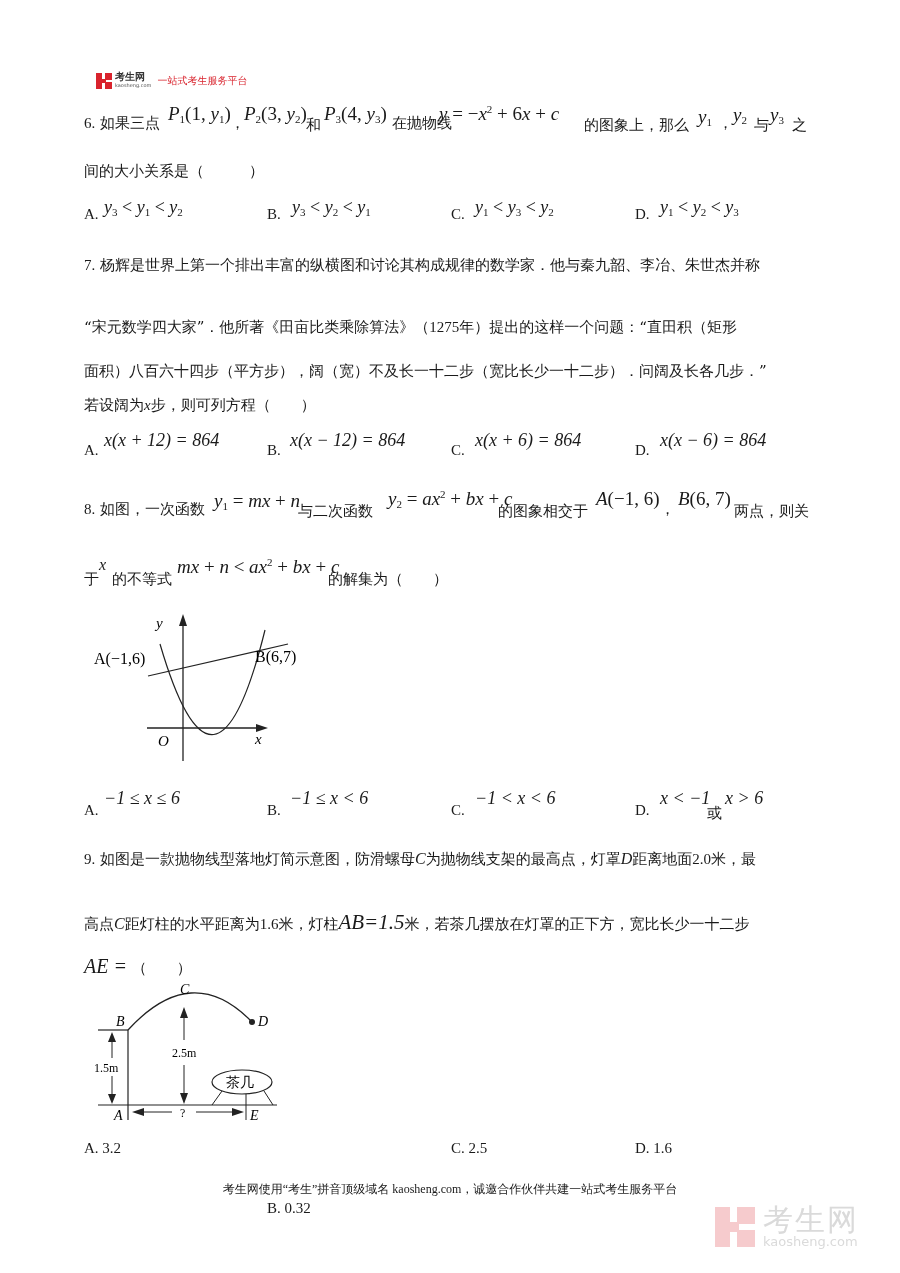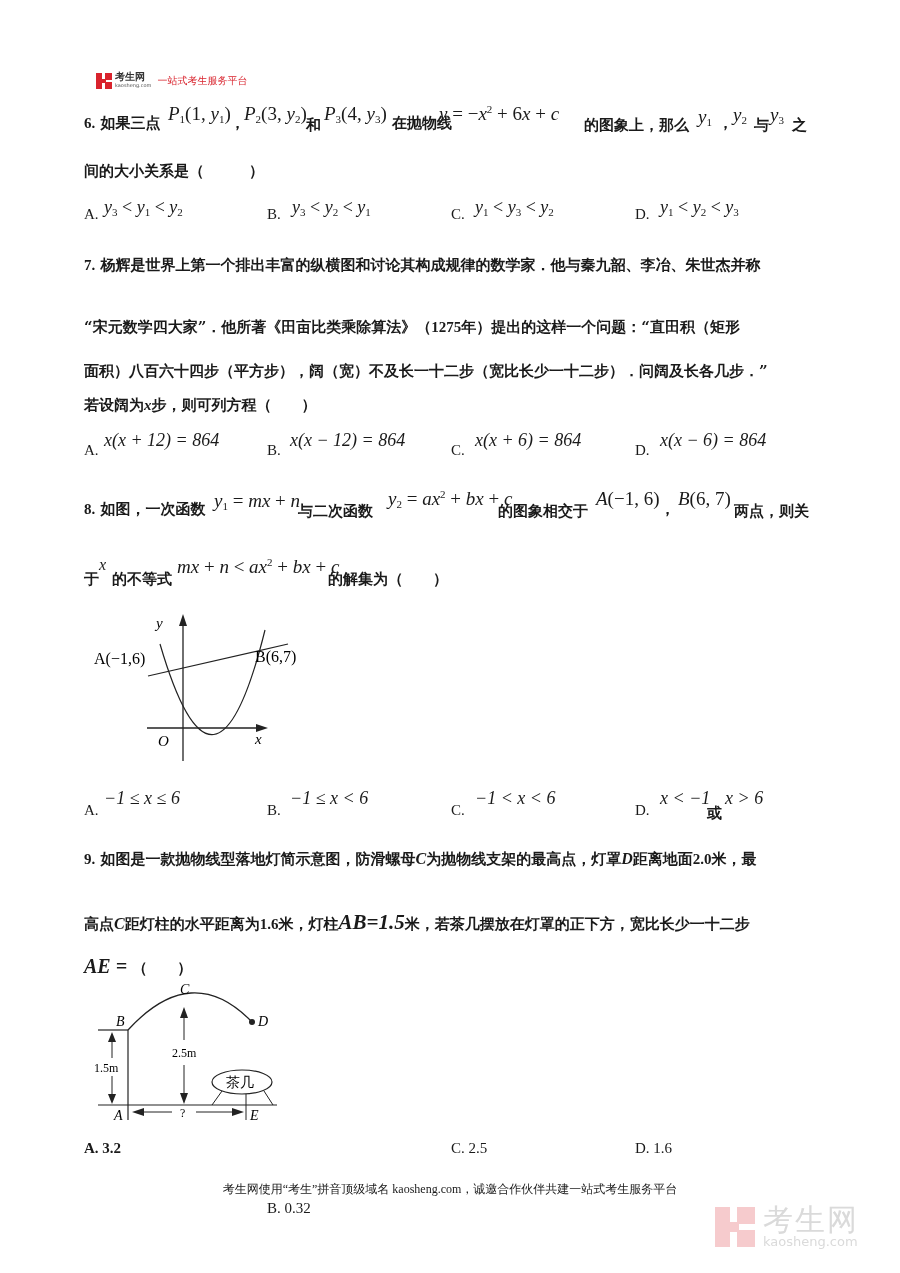--- a/index.html
+++ b/index.html
@@ -1,19 +1,19 @@
 <!DOCTYPE html>
 <html><head>
 <meta charset="utf-8">
 <style>
   html,body{margin:0;padding:0;background:#fff;}
   body{width:900px;height:1273px;position:relative;overflow:hidden;
        font-family:"DejaVu Serif","Liberation Serif",serif;color:#1a1a1a;}
   .abs{position:absolute;white-space:nowrap;}
-  .cn{font-size:15px;font-weight:bold;}
+  .cn{font-size:15px;}
   .math{font-family:"Liberation Serif","DejaVu Serif",serif;font-style:italic;font-size:19px;}
   .num{font-family:"Liberation Serif",serif;font-size:15px;}
   .opt{font-family:"Liberation Serif",serif;font-size:15px;}
   sub{font-size:11px;vertical-align:-3px;font-style:normal;}
   sup{font-size:11px;vertical-align:7px;font-style:normal;}
   .up{font-style:normal;}
   .logo{position:absolute;left:96px;top:72px;display:flex;align-items:center;}
   .logo-mark{width:16px;height:16px;position:relative;}
   .logo-mark span{position:absolute;background:#d9232d;}
   .logo-text{font-family:"DejaVu Sans",sans-serif;font-size:10px;font-weight:bold;color:#333;margin-left:3px;line-height:9px;}
@@ -193,21 +193,21 @@
     <text x="88" y="14" font-style="italic" font-size="14">C</text>
     <text x="24" y="46" font-style="italic" font-size="14">B</text>
     <text x="166" y="46" font-style="italic" font-size="14">D</text>
     <text x="22" y="140" font-style="italic" font-size="14">A</text>
     <text x="158" y="140" font-style="italic" font-size="14">E</text>
     <text x="2" y="92" font-size="12">1.5m</text>
     <text x="80" y="77" font-size="12">2.5m</text>
     <text x="88" y="137" font-size="12">?</text>
   </svg>
 
-  <div class="abs opt" style="left:84px;top:1140px;font-weight:bold;"><span>A.</span>&nbsp;<span>3.2</span></div>
+  <div class="abs opt" style="left:84px;top:1140px;"><span>A.</span>&nbsp;<span>3.2</span></div>
   <div class="abs opt" style="left:267px;top:1200px;"><span>B.</span>&nbsp;<span>0.32</span></div>
   <div class="abs opt" style="left:451px;top:1140px;"><span>C.</span>&nbsp;<span>2.5</span></div>
   <div class="abs opt" style="left:635px;top:1140px;"><span>D.</span>&nbsp;<span>1.6</span></div>
 </div>
 
 <div class="footer">考生网使用“考生”拼音顶级域名 kaosheng.com，诚邀合作伙伴共建一站式考生服务平台</div>
 
 <div class="wm">
   <div class="wm-mark">
     <span style="left:0;top:0;width:15px;height:40px;"></span>

